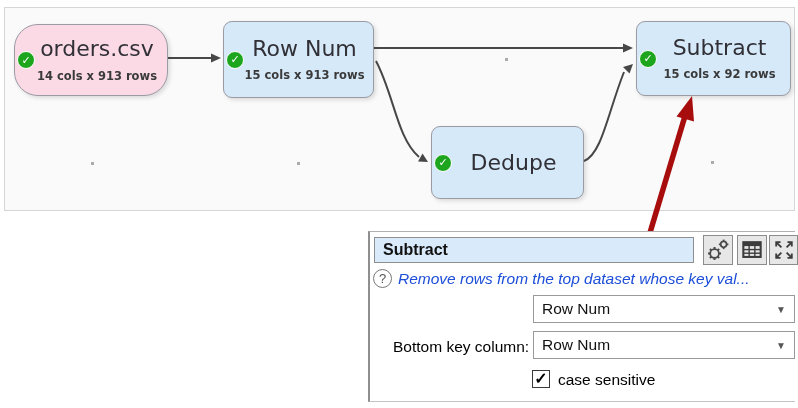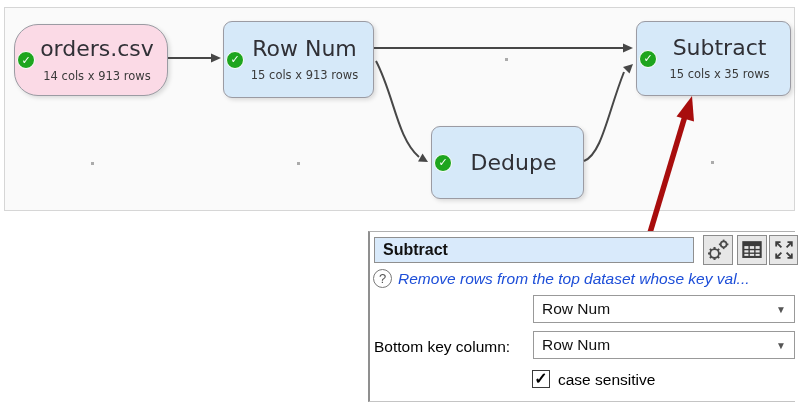--- a/index.html
+++ b/index.html
@@ -21,21 +21,21 @@
     display:flex;flex-direction:column;align-items:center;justify-content:center;
     gap:8px;padding-left:12px;
     border:1.5px solid #9b9ba3;
     box-shadow:2px 2px 4px rgba(0,0,0,0.13);
     font-family:"DejaVu Sans", sans-serif;
     cursor:pointer;
   }
   .node-blue{background:#d6e9f9;border-radius:9px;}
   .node-pink{background:#fbdae6;border-radius:24px;}
   .node-title{font-size:22px;color:#303036;line-height:1.05;white-space:nowrap;}
-  .node-sub{font-size:11.5px;font-weight:400;color:#3a3a3a;white-space:nowrap;}
+  .node-sub{font-size:11.5px;font-weight:700;color:#3a3a3a;white-space:nowrap;}
   .check-badge{
     position:absolute;left:2px;top:50%;margin-top:-9px;
     width:18px;height:18px;border-radius:50%;
     background:#1ea51e;border:1.5px solid #ffffff;box-sizing:border-box;
     color:#ffffff;font-size:11px;font-weight:bold;
     display:flex;align-items:center;justify-content:center;
   }
   #node-orders{left:9px;top:16px;width:154px;height:72px;}
   #node-rownum{left:218px;top:13px;width:151px;height:77px;}
   #node-dedupe{left:426px;top:118px;width:153px;height:73px;}
@@ -72,21 +72,21 @@
     color:#555;font-size:13px;display:flex;align-items:center;justify-content:center;
     cursor:pointer;
   }
   .help-text{
     position:absolute;left:28px;top:38px;font-size:15.5px;color:#1d4ed8;white-space:nowrap;font-style:italic;
   }
   .field-label{
     position:absolute;left:4px;font-size:15.5px;color:#000;white-space:nowrap;
   }
   #label-top{top:70px;}
-  #label-bottom{top:106px;}
+  #label-bottom{top:106px;margin-left:19px;}
   .dropdown{
     position:absolute;left:163px;width:262px;height:28px;box-sizing:border-box;
     background:#ffffff;border:1px solid #999;
     display:flex;align-items:center;cursor:pointer;
   }
   #dd-top{top:63px;}
   #dd-bottom{top:99px;}
   .dd-value{font-size:15.5px;color:#111;padding-left:8px;flex:1;}
   .dd-arrow{font-size:10px;color:#555;padding-right:8px;}
   .checkbox{
@@ -121,21 +121,21 @@
   </div>
 
   <div class="node node-blue" id="node-dedupe">
     <span class="check-badge">✓</span>
     <span class="node-title">Dedupe</span>
   </div>
 
   <div class="node node-blue" id="node-subtract">
     <span class="check-badge">✓</span>
     <span class="node-title">Subtract</span>
-    <span class="node-sub">15 cols x 35 rows</span>
+    <span class="node-sub">15 cols x 92 rows</span>
   </div>
 </div>
 
 <svg class="overlay-svg" viewBox="0 0 798 408">
   <g stroke="#474747" stroke-width="2" fill="none">
     <line x1="168" y1="58" x2="212" y2="58"></line>
     <line x1="374" y1="48" x2="624" y2="48"></line>
     <path d="M376,61 C394,95 397,138 419,157"></path>
     <path d="M584,161 C602,154 608,112 624,72"></path>
   </g>

